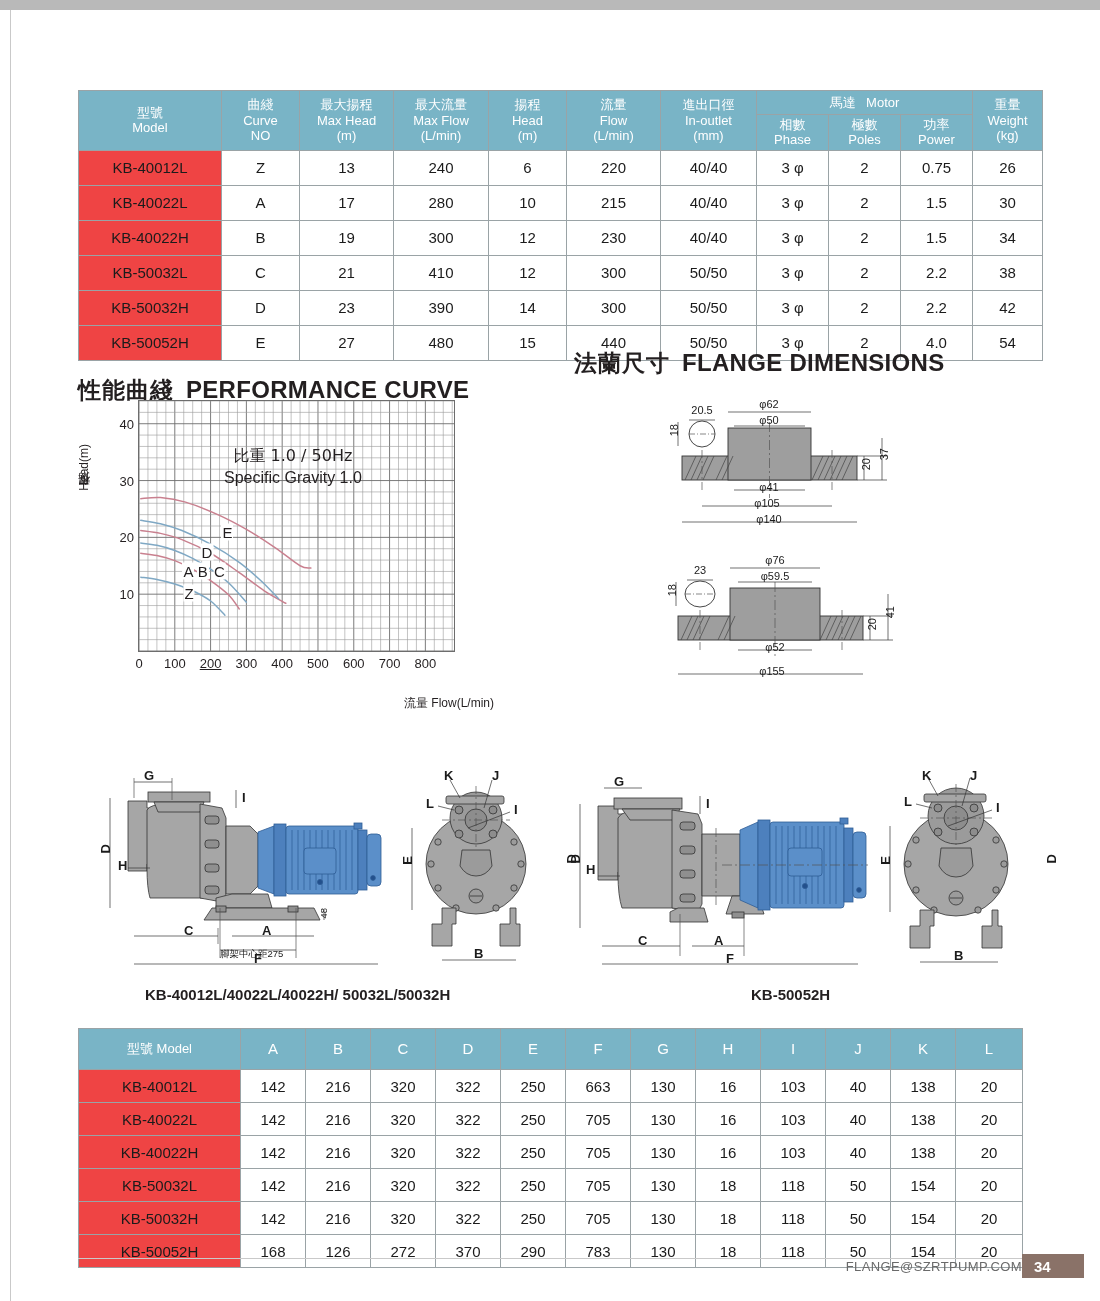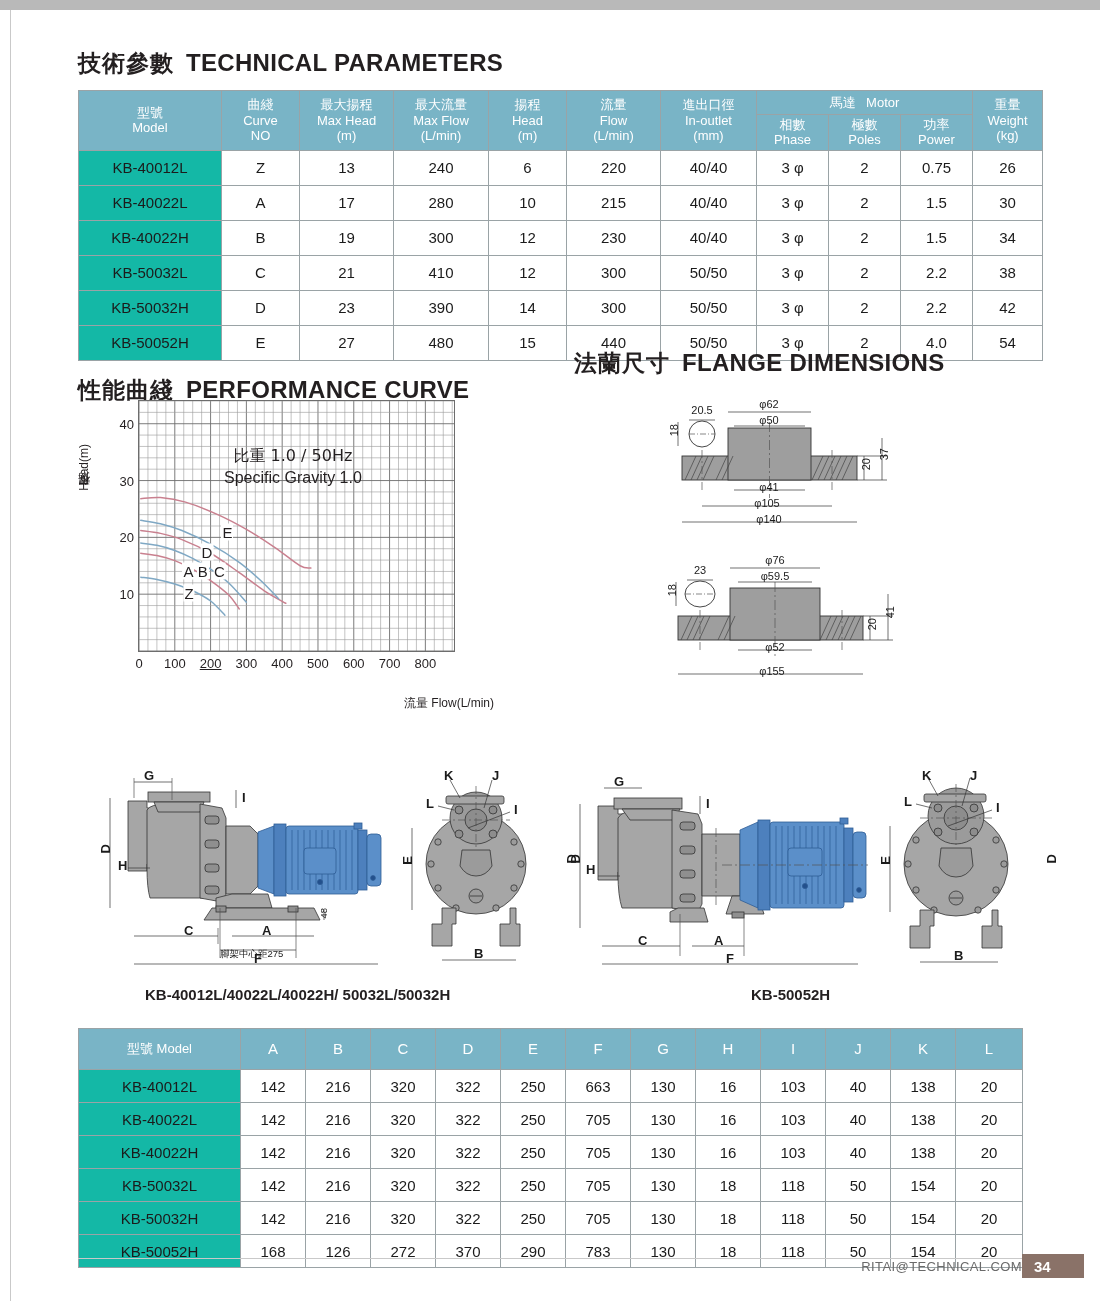--- a/index.html
+++ b/index.html
@@ -18,21 +18,21 @@
   
   .sec-head{position:absolute;font-weight:bold;white-space:nowrap;}
   .sec-head .cn{font-size:23px;letter-spacing:1px;font-family:"DejaVu Sans",sans-serif;}
   .sec-head .en{font-size:24px;letter-spacing:.3px;margin-left:12px;}
 
   
   table.dt{border-collapse:collapse;position:absolute;table-layout:fixed;}
   table.dt th,table.dt td{border:1px solid #9aa3a6;text-align:center;vertical-align:middle;}
   table.dt th{background:#79b4c6;color:#ffffff;font-weight:normal;line-height:1.18;}
   table.dt td{background:#ffffff;color:#1b1b1b;}
-  table.dt td.model{background:#14b8a6;}
+  table.dt td.model{background:#ef4444;}
   .th-cn{font-size:13px;font-family:"DejaVu Sans",sans-serif;display:block;}
   .th-en{font-size:13px;display:block;}
 
   
   #tbl-tech{left:78px;top:90px;width:944px;}
   #tbl-tech th{height:20px;padding:2px 0;}
   #tbl-tech td{height:32px;font-size:15px;}
   #tbl-tech td.model{font-size:15px;}
 
   
@@ -73,23 +73,20 @@
   svg{display:block;}
 </style>
 </head>
 <body>
 
 <div class="page-topbar"></div>
 <div class="page-frame"></div>
 
 <div class="sheet">
 
-  <div class="sec-head" style="left:78px;top:48px;">
-    <span class="cn">技術參數</span><span class="en">TECHNICAL PARAMETERS</span>
-  </div>
 
   <table class="dt" id="tbl-tech">
     <colgroup>
       <col style="width:143px">
         <col style="width:78px">
         <col style="width:94px">
         <col style="width:95px">
       <col style="width:78px">
         <col style="width:94px">
         <col style="width:96px">
@@ -830,16 +827,16 @@
           <td>18</td>
           <td>118</td>
           <td>50</td>
           <td>154</td>
           <td>20</td>
         </tr>
       </tbody>
   </table>
 
   <div id="footer-line"></div>
-  <div id="footer-mail">RITAI@TECHNICAL.COM</div>
+  <div id="footer-mail">FLANGE@SZRTPUMP.COM</div>
   <div id="footer-page">34</div>
 
 </div>
 
 </body></html>

